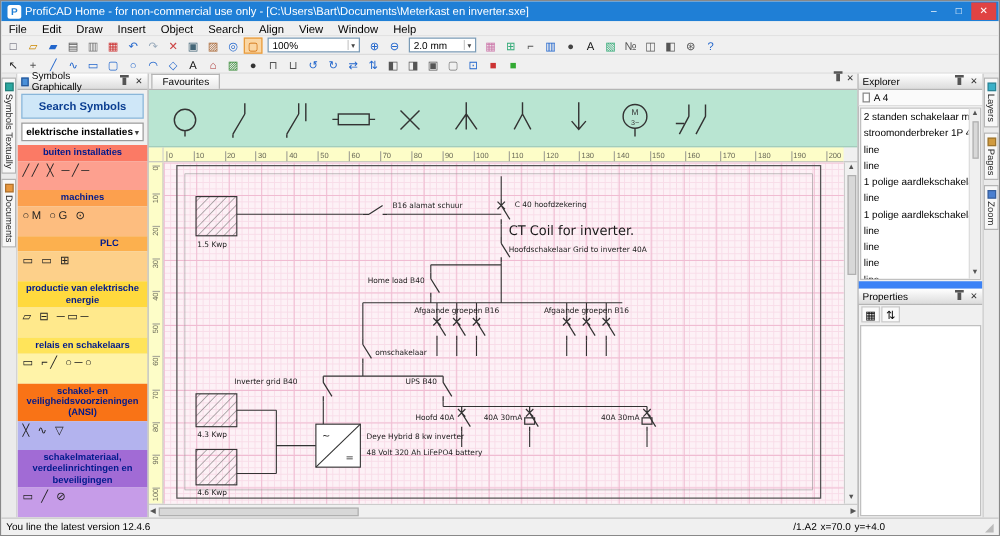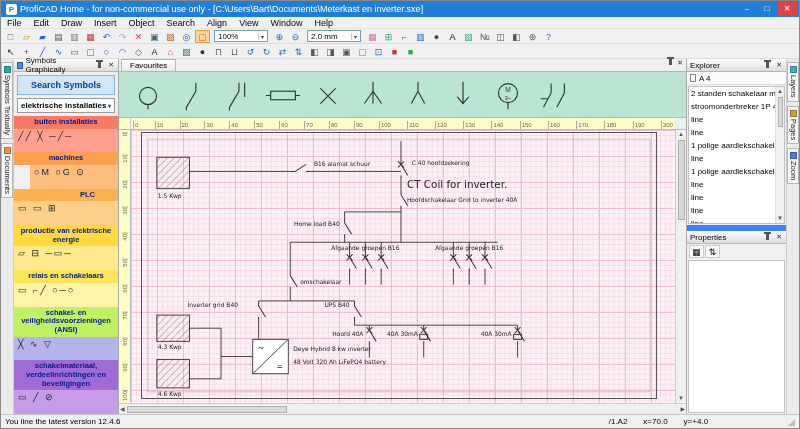--- a/index.html
+++ b/index.html
@@ -84,21 +84,21 @@
   .exp-body{flex:1;display:flex;margin:1px;background:#fff;border:1px solid #c0c0c0;min-height:0}
   .exp-list{flex:1;overflow:hidden}
   .exp-item{font-size:8px;height:13px;line-height:13px;padding:0 2px;white-space:nowrap;overflow:hidden}
   .exp-scroll{width:9px;background:#f0f0f0;border-left:1px solid #ddd;display:flex;flex-direction:column;align-items:center}
   .props{flex:1;display:flex;flex-direction:column;min-height:0}
   .prop-tools{height:15px;display:flex;gap:1px;padding:1px 2px;flex:0 0 auto}
   .prop-tools .tbico{border:1px solid #c8c8c8;background:#fafafa}
   .prop-body{flex:1;margin:1px;background:#fff;border:1px solid #c0c0c0}
   
   .statusbar{height:14px;display:flex;align-items:center;font-size:8px;padding:0 4px;background:#f0f0f0;border-top:1px solid #c5c5c5;flex:0 0 auto}
-  .seg{margin-left:16px;white-space:nowrap}
+  .seg{margin-left:3px;white-space:nowrap}
   .endpad{width:80px}
   .grip{color:#bbb;font-size:9px}
 </style>
 </head>
 <body>
 
 <svg width="0" height="0" style="position:absolute">
   <defs>
     <g id="fav-socket" stroke="#333" stroke-width="1.2" fill="none">
         <circle cx="20" cy="19" r="9"></circle>
@@ -170,21 +170,21 @@
         <div class="tbico" style="color: rgb(119, 119, 119);">▥</div>
         <div class="tbico" style="color: rgb(204, 51, 51);">▦</div>
         <div class="tbico" style="color: rgb(34, 102, 204);">↶</div>
         <div class="tbico" style="color: rgb(153, 170, 187);">↷</div>
         <div class="tbico" style="color: rgb(204, 68, 68);">✕</div>
         <div class="tbico" style="color: rgb(68, 102, 119);">▣</div>
         <div class="tbico" style="color: rgb(170, 102, 51);">▨</div>
         <div class="tbico" style="color: rgb(34, 102, 204);">◎</div>
         <div class="tbico hl" style="color: rgb(204, 102, 0);">▢</div>
       </div>
-    <div class="combo" style="width:54px">
+    <div class="combo" style="width:74px">
       <span>100%</span>
         <span class="spacer"></span>
         <span class="arrow">▾</span>
     </div>
     <div class="tbgroup">
         <div class="tbico" style="color: rgb(34, 102, 204);">⊕</div>
         <div class="tbico" style="color: rgb(34, 102, 204);">⊖</div>
       </div>
     <div class="combo" style="width:54px">
       <span>2.0 mm</span>
@@ -261,28 +261,28 @@
       </div>
       <div class="search-btn">Search Symbols</div>
       <div class="group-select">
         <span>elektrische installaties</span>
         <span class="arrow">▾</span>
       </div>
       <div class="cats">
           <div class="cat-head" style="background: rgb(251, 122, 101);">buiten installaties</div>
           <div class="cat-body" style="background: rgb(253, 160, 143);">╱╱  ╳  ─╱─</div>
           <div class="cat-head" style="background: rgb(252, 160, 78);">machines</div>
-          <div class="cat-body" style="background: rgb(253, 189, 127); margin-left: 16px;">○M  ○G  ⊙</div>
+          <div class="cat-body" style="background: rgb(253, 189, 127);">○M  ○G  ⊙</div>
           <div class="cat-head" style="background: rgb(252, 176, 78); padding-left: 44px;">PLC</div>
           <div class="cat-body" style="background: rgb(253, 208, 138);">▭  ▭  ⊞</div>
           <div class="cat-head" style="background: rgb(255, 217, 62);">productie van elektrische energie</div>
           <div class="cat-body" style="background: rgb(255, 233, 140);">▱  ⊟  ─▭─</div>
           <div class="cat-head" style="background: rgb(255, 228, 90);">relais en schakelaars</div>
           <div class="cat-body" style="background: rgb(255, 243, 168);">▭  ⌐╱  ○─○</div>
-          <div class="cat-head" style="background: #bef264;">schakel- en veiligheidsvoorzieningen (ANSI)</div>
+          <div class="cat-head" style="background: #f97316;">schakel- en veiligheidsvoorzieningen (ANSI)</div>
           <div class="cat-body" style="background: rgb(179, 179, 238);">╳  ∿  ▽</div>
           <div class="cat-head" style="background: rgb(161, 107, 213);">schakelmateriaal, verdeelinrichtingen en beveiligingen</div>
           <div class="cat-body" style="background: rgb(198, 156, 232);">▭  ╱  ⊘</div>
         </div>
     </div>
 
     <div class="center">
       <div class="fav-header">
         <span class="fav-tab">Favourites</span>
         <span class="spacer"></span>

